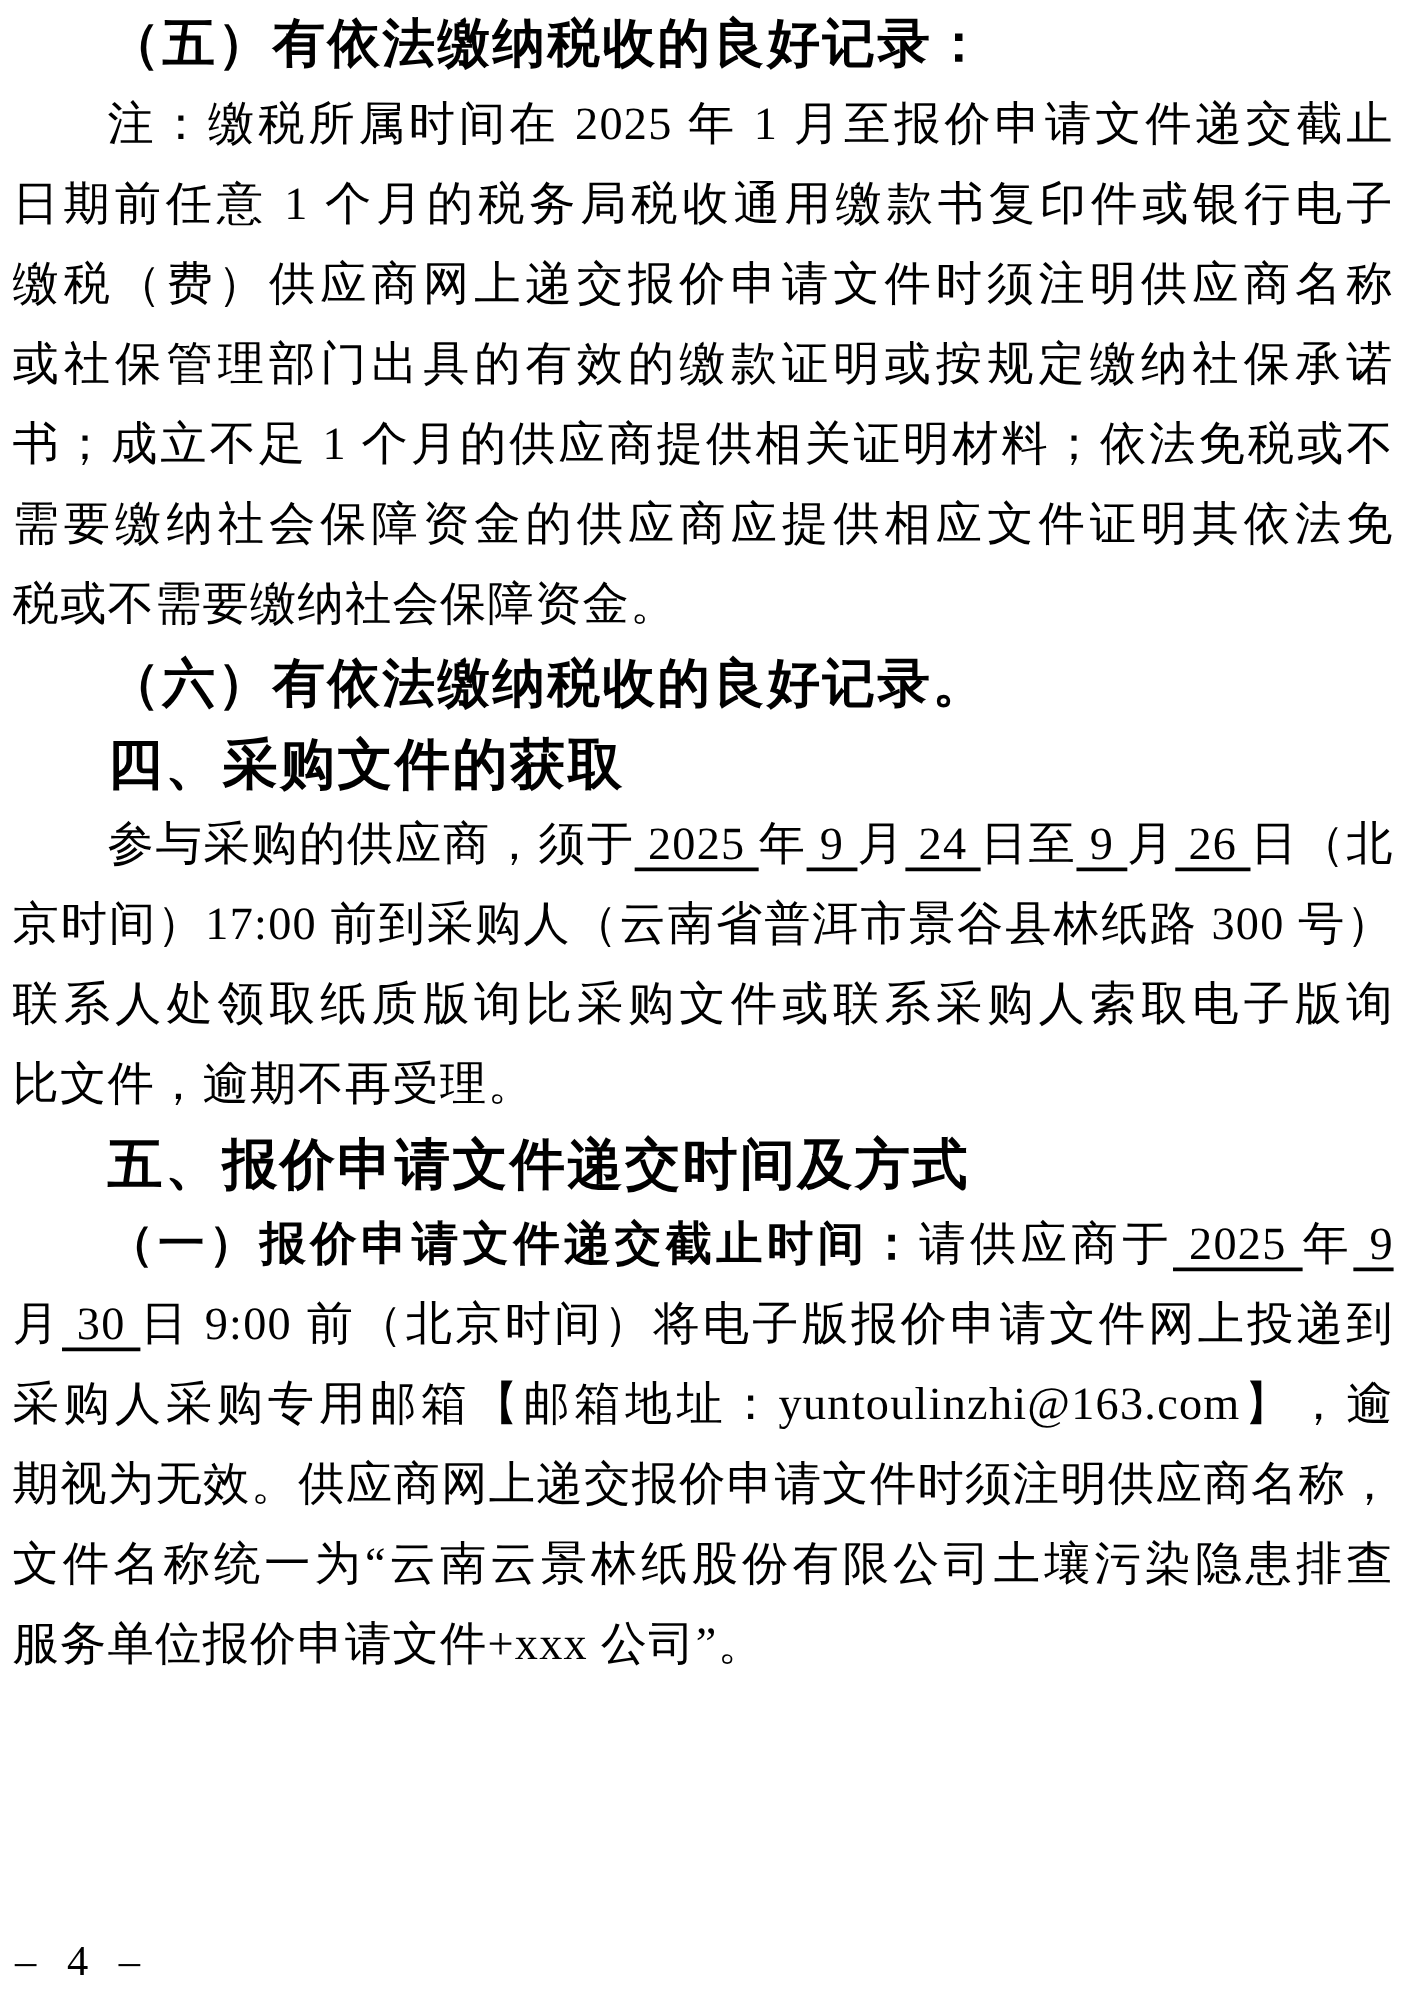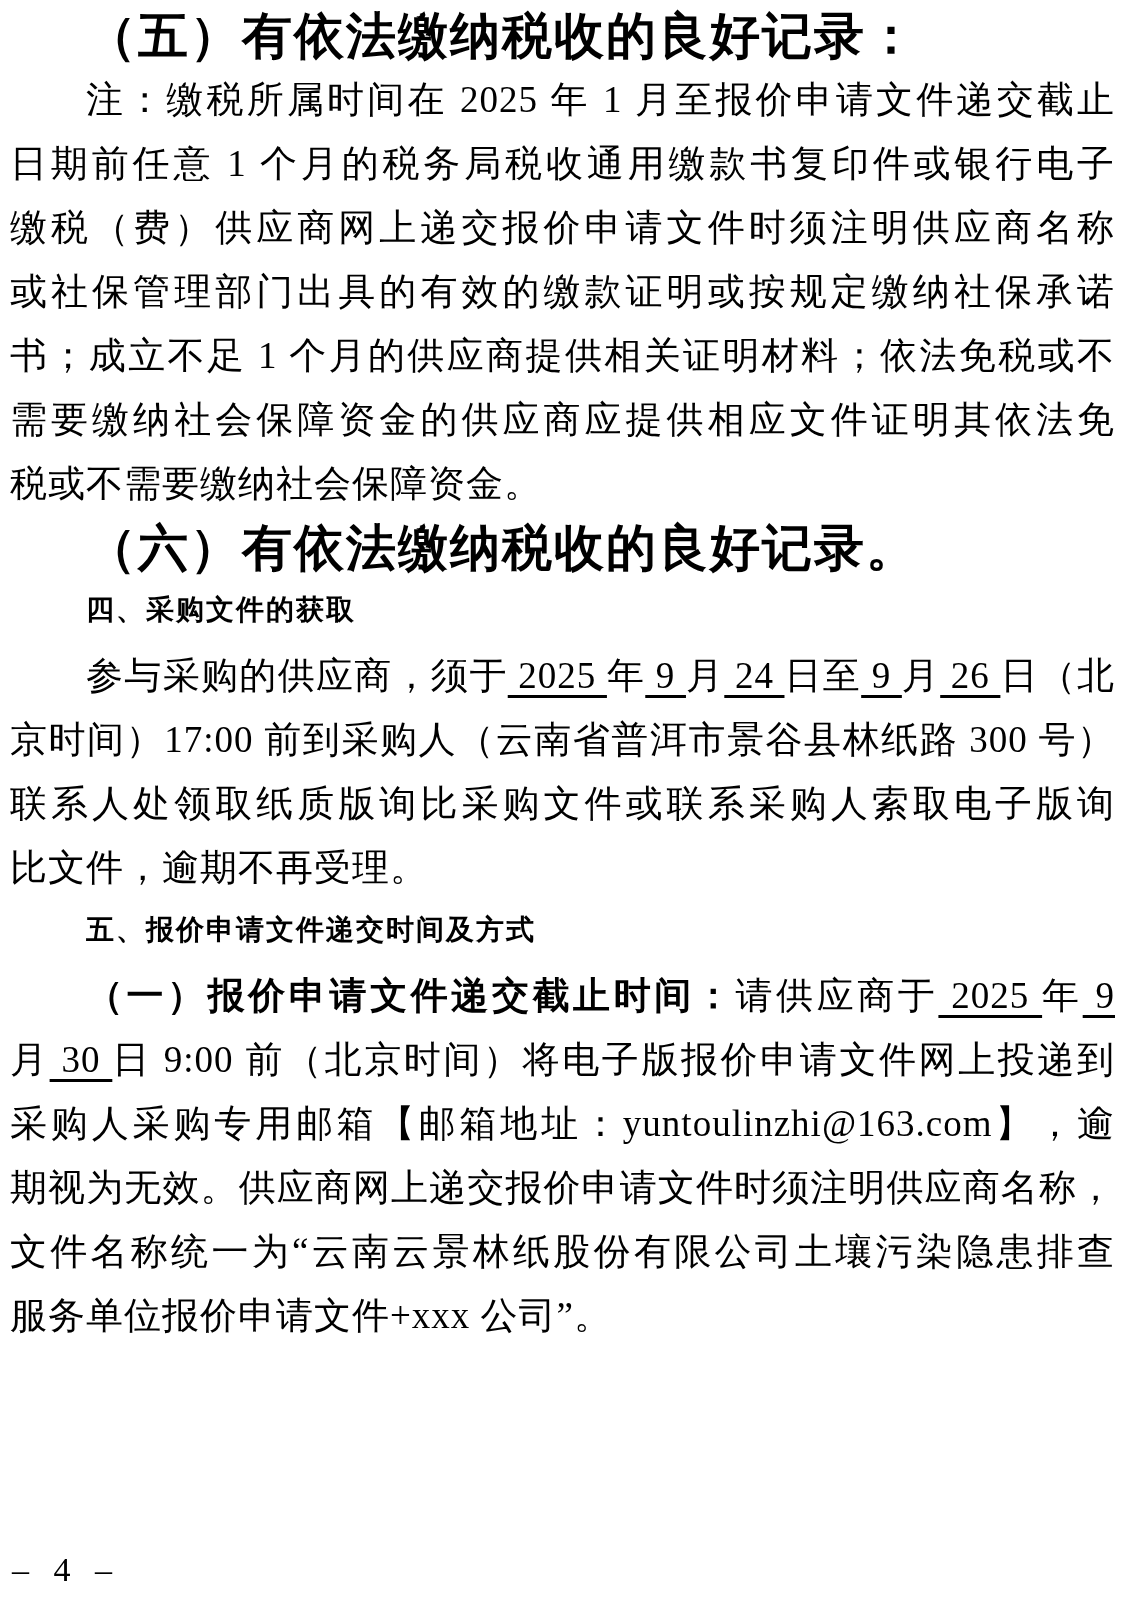--- a/index.html
+++ b/index.html
@@ -32,28 +32,28 @@
   }
   .line.justify {
     text-align: justify;
     text-align-last: justify;
     text-justify: inter-character;
   }
   .line.indent {
     padding-left: 76px;
   }
   .line.heading-hei {
-    font-family: Liberation Mono, monospace;
+    font-family: Liberation Sans, sans-serif;
     font-weight: bold;
-    font-size: 28px;
+    font-size: 44px;
     letter-spacing: 2px;
   }
   .line.subheading-kai {
     font-weight: bold;
-    font-size: 50px;
+    font-size: 42px;
     letter-spacing: 2px;
   }
   .bold {
     font-weight: bold;
   }
   .underline {
     text-decoration: underline;
     text-decoration-thickness: 2.5px;
     text-underline-offset: 7px;
   }

